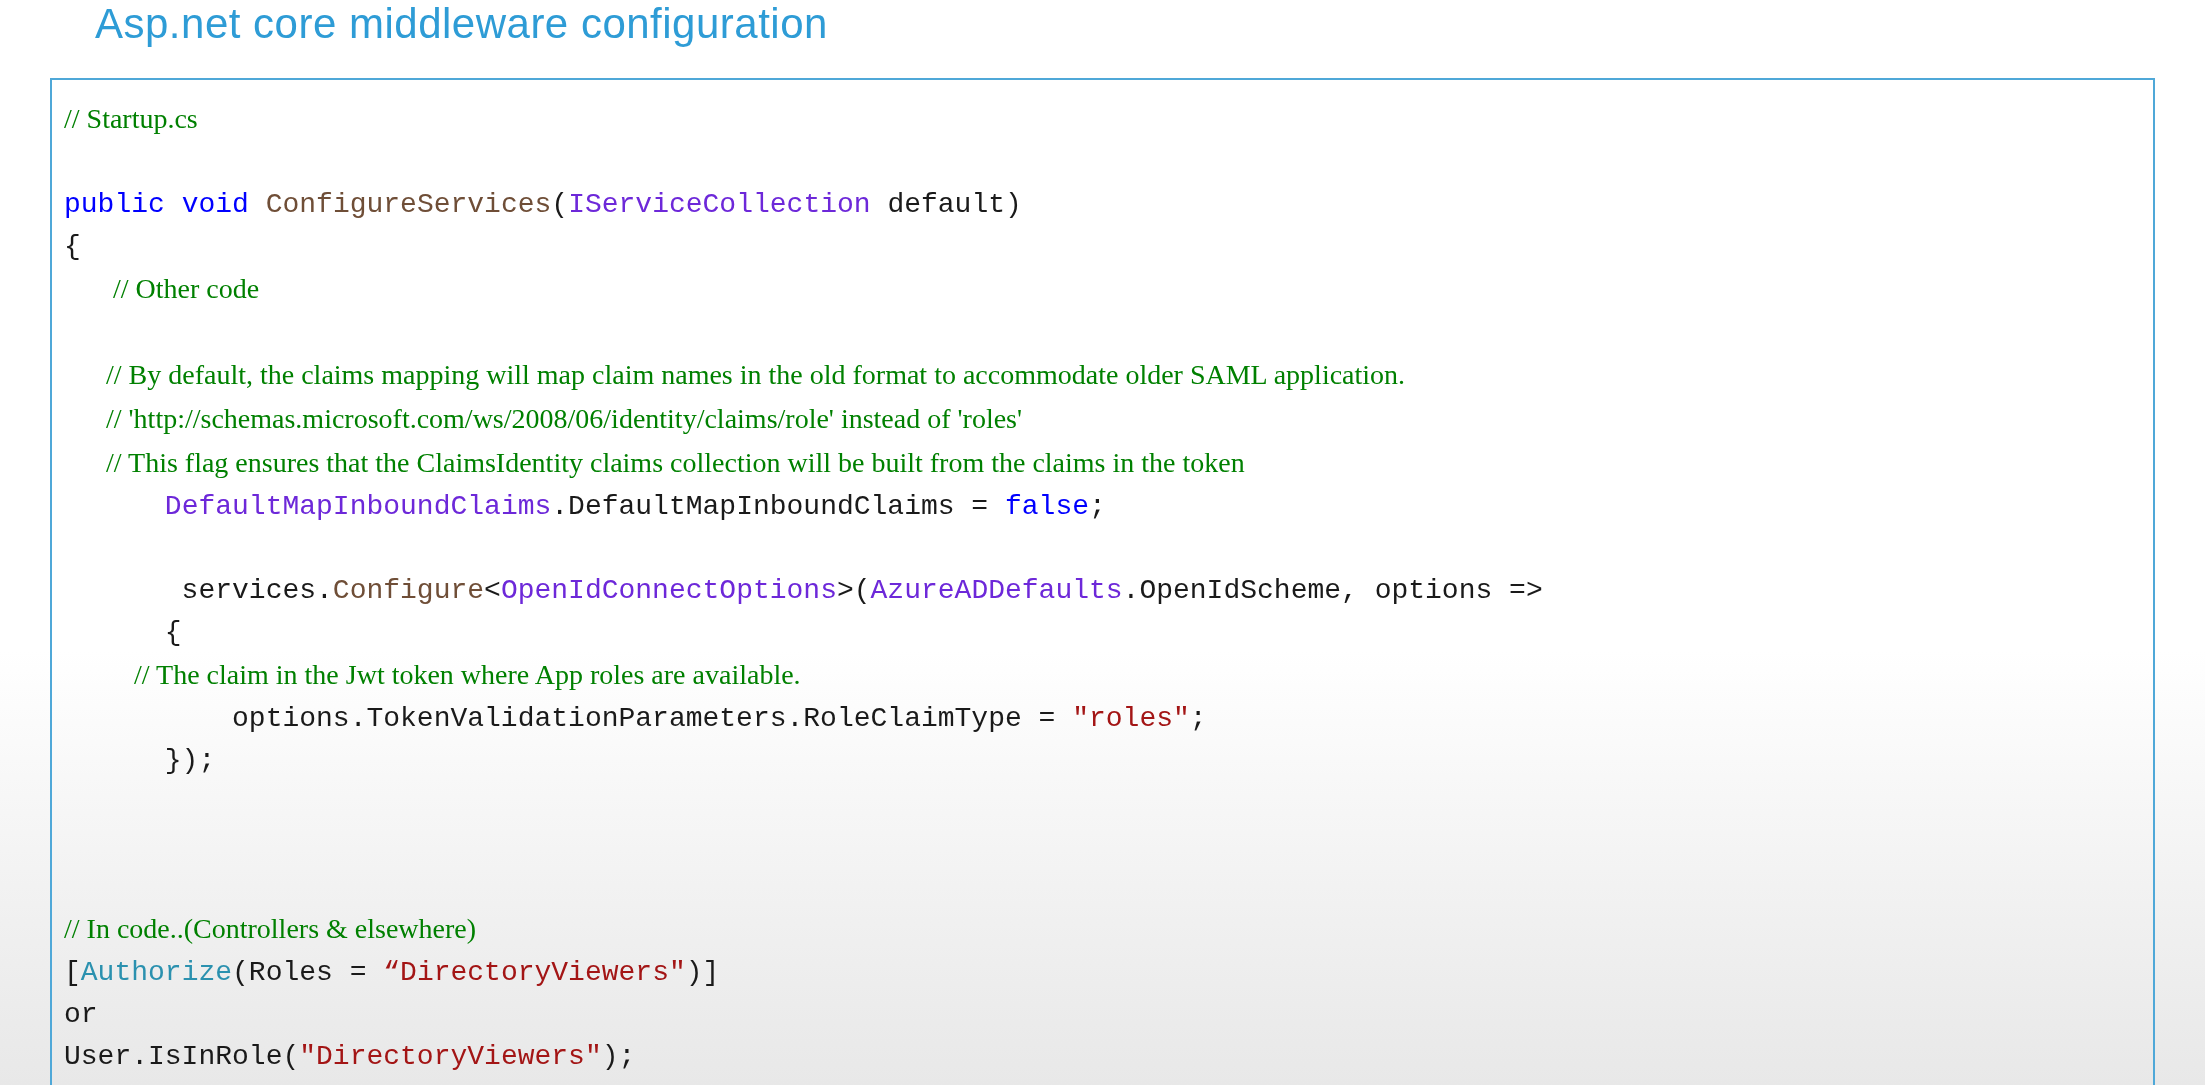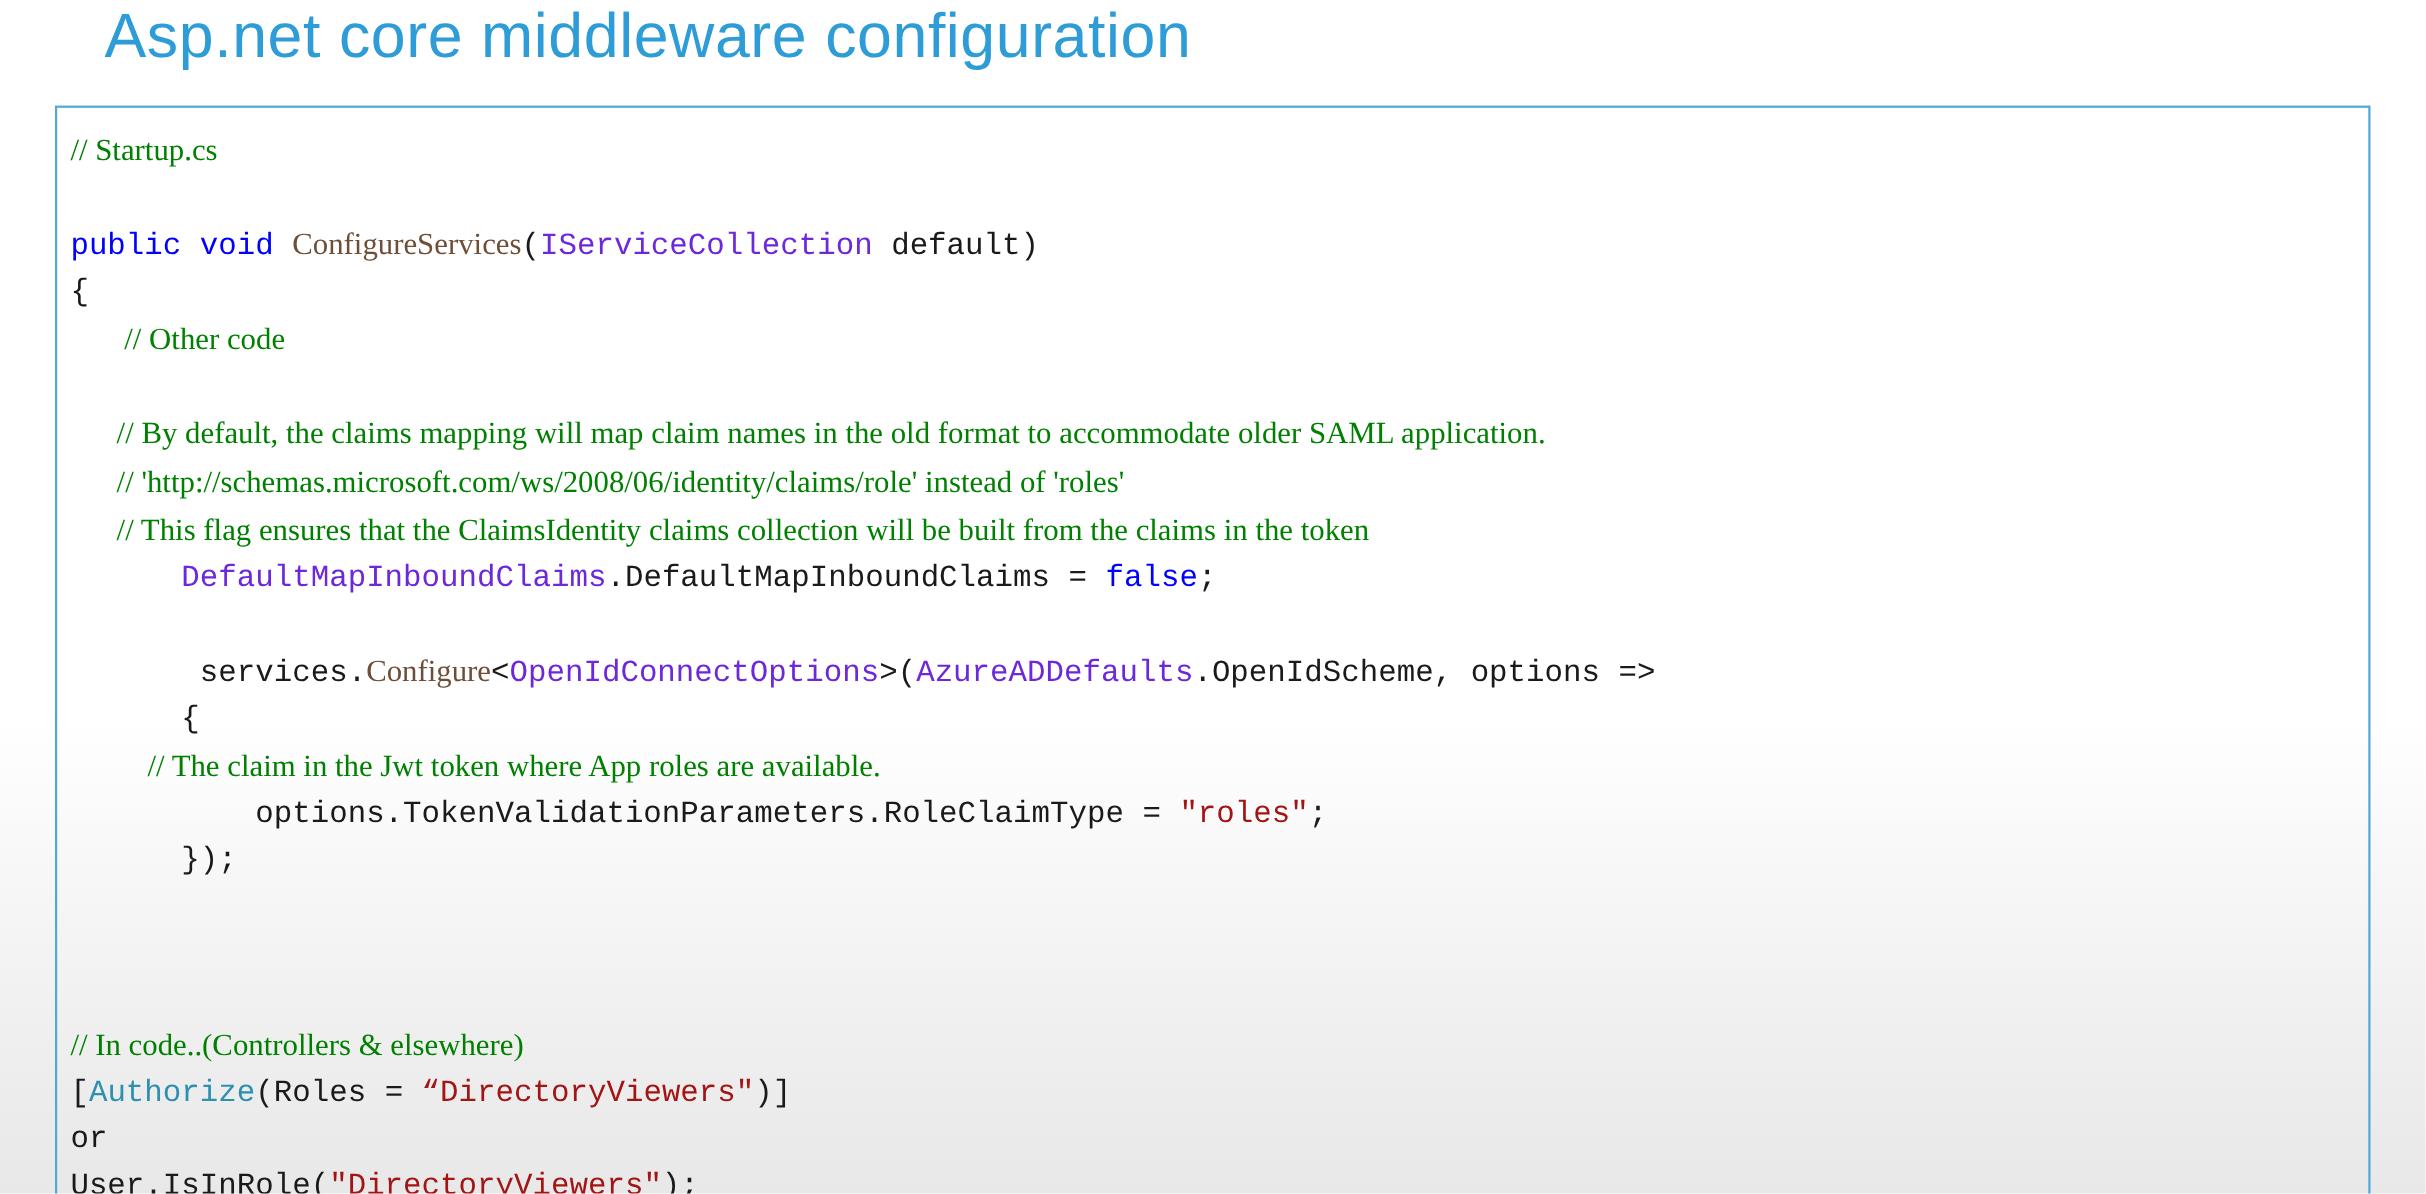--- a/index.html
+++ b/index.html
@@ -9,39 +9,39 @@
     }
     body {
       font-family: 'Segoe UI', Tahoma, sans-serif;
       background: linear-gradient(to bottom, #ffffff 0%, #ffffff 60%, #f0f0f0 85%, #e8e8e8 100%);
       width: 2205px;
       height: 1085px;
       padding: 0;
     }
     .slide-title {
       color: #2e9cd6;
-      font-size: 57px;
+      font-size: 42px;
       font-weight: 300;
       padding: 0 0 30px 95px;
       letter-spacing: 0.5px;
     }
     .code-box {
       border: 2px solid #4fa8d8;
       margin: 0 50px 0 50px;
       padding: 18px 12px 30px 12px;
       font-family: 'Consolas', 'Courier New', monospace;
       font-size: 28px;
       line-height: 1.5;
       white-space: pre;
       color: #1a1a1a;
       background: transparent;
     }
     .c-comment { color: #008000; font-family: Liberation Serif, serif; }
     .c-keyword { color: #0000ff; }
-    .c-method { color: #6f4e37; font-family: Liberation Serif, serif; }
+    .c-method { color: #6f4e37; }
     .c-type { color: #6d28d9; }
     .c-string { color: #a31515; }
     .c-attr { color: #2b91af; text-align: right; }
     .c-plain { color: #1a1a1a; }
   </style>
 </head>
 <body>
 
 <h1 class="slide-title">Asp.net core middleware configuration</h1>
 

